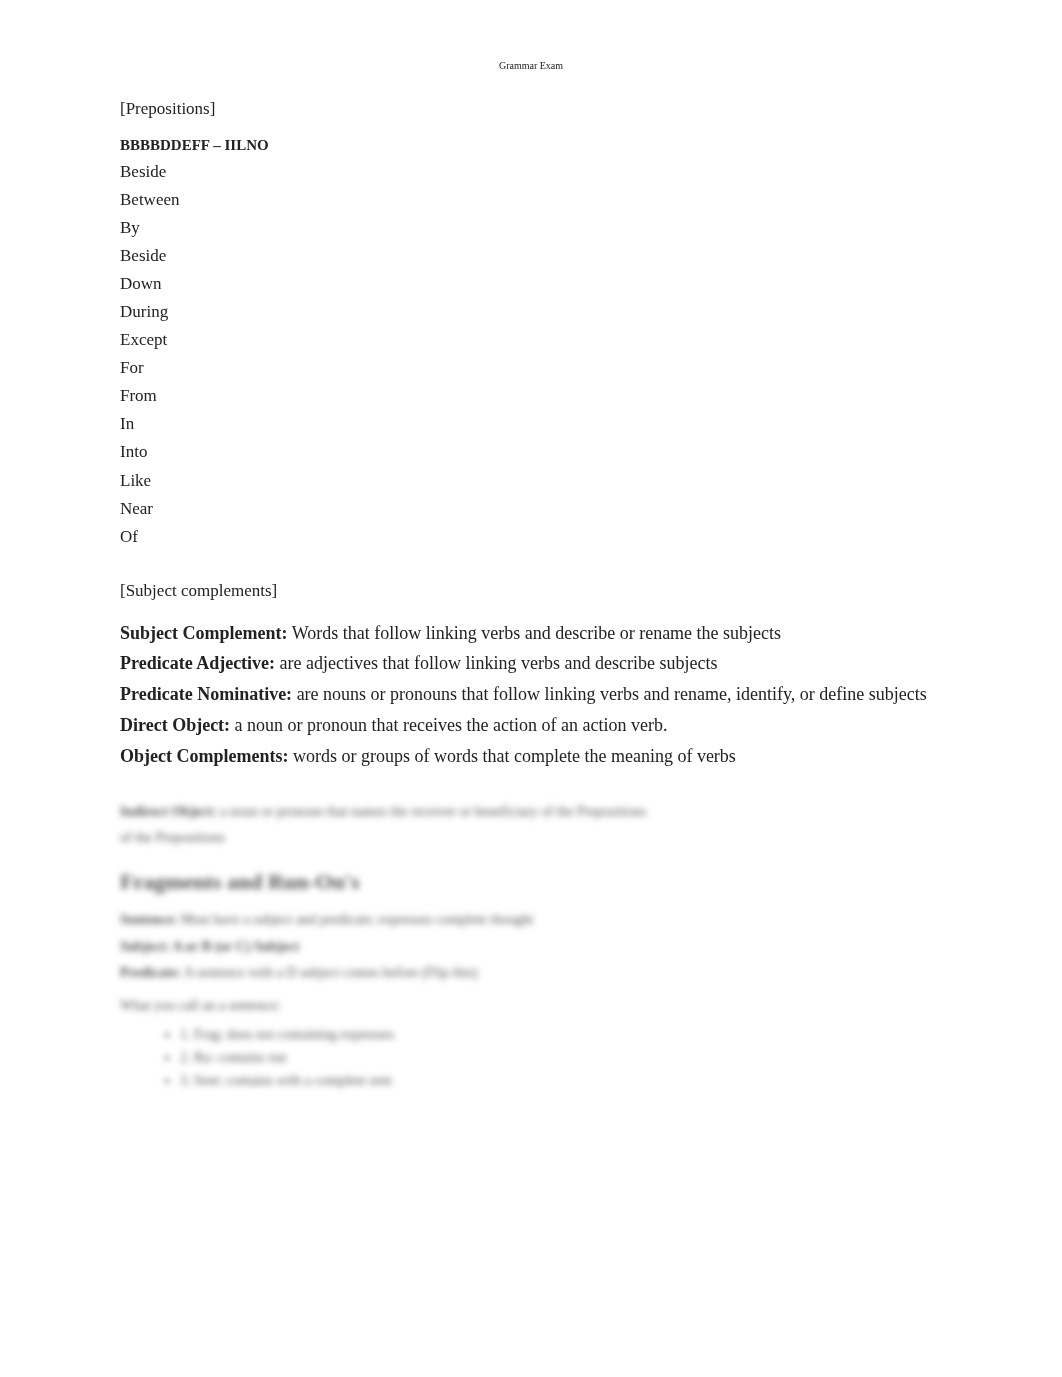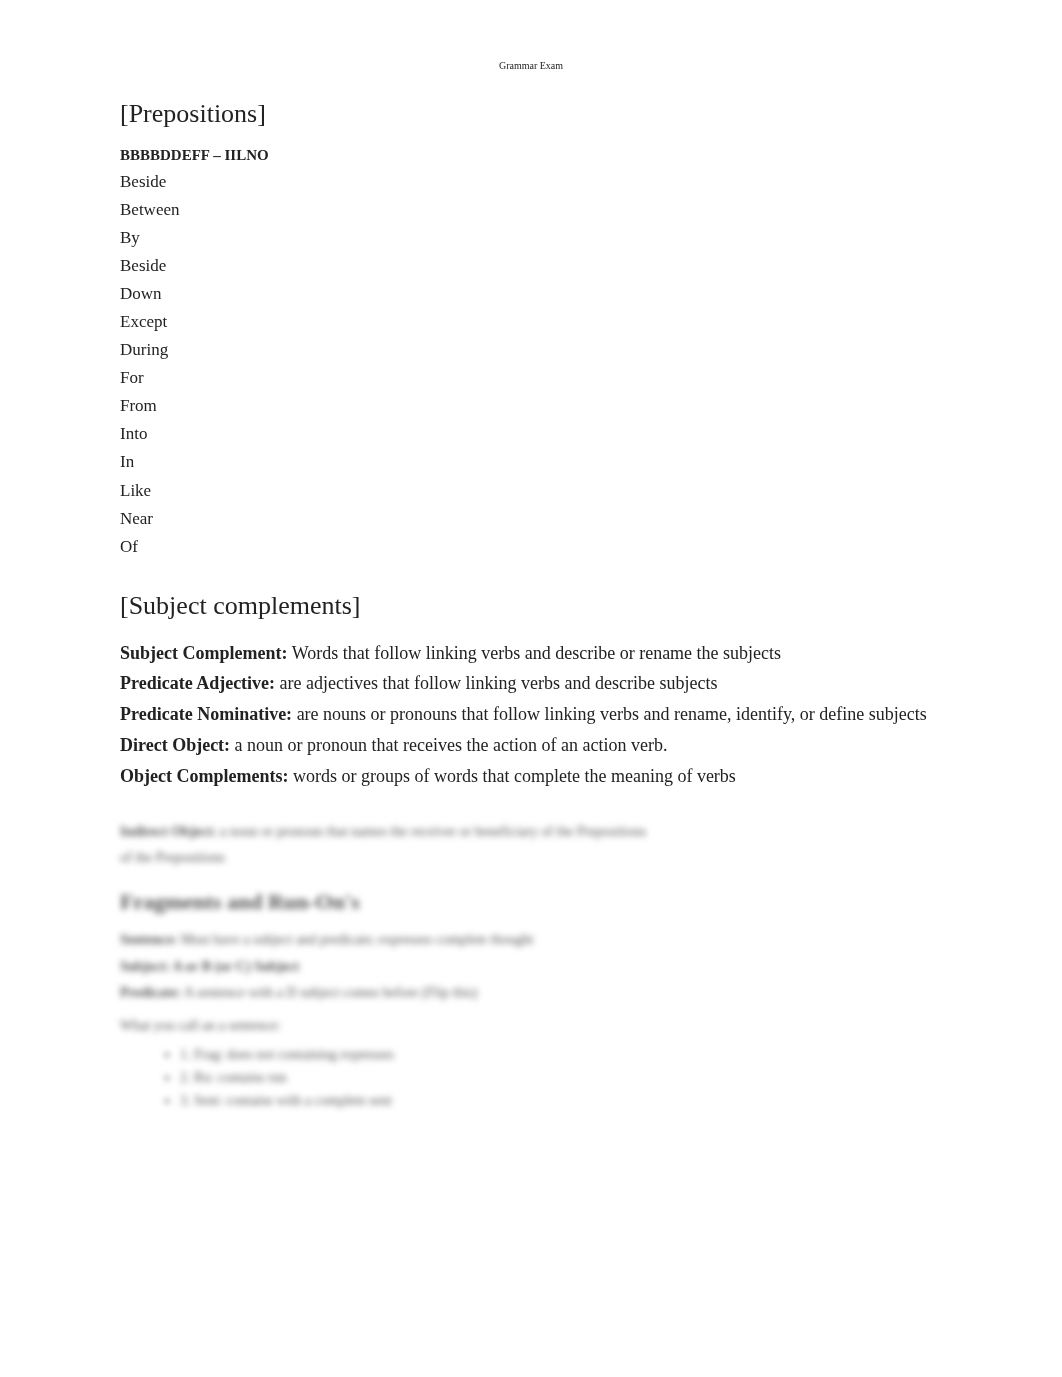--- a/index.html
+++ b/index.html
@@ -18,21 +18,21 @@
       padding: 60px 120px;
     }
 
     .page-header {
       text-align: center;
       margin-bottom: 28px;
       font-size: 10px;
     }
 
     .section-title {
-      font-size: 26px;
+      font-size: 17px;
       font-weight: normal;
       margin-bottom: 18px;
     }
 
     .prepositions-list {
       list-style: none;
       margin-bottom: 10px;
       line-height: 1.65;
     }
 
@@ -98,26 +98,26 @@
 
 <div class="section">
   <h2 class="section-title">[Prepositions]</h2>
   <p class="prepositions-acronym">BBBBDDEFF – IILNO</p>
   <ul class="prepositions-list">
     <li>Beside</li>
     <li>Between</li>
     <li>By</li>
     <li>Beside</li>
     <li>Down</li>
+    <li>During</li>
     <li>Except</li>
-    <li>During</li>
     <li>For</li>
     <li>From</li>
+    <li>In</li>
     <li>Into</li>
-    <li>In</li>
     <li>Like</li>
     <li>Near</li>
     <li>Of</li>
   </ul>
 </div>
 
 <div class="section subject-complements-section">
   <h2 class="section-title">[Subject complements]</h2>
   <p>
     <strong>Subject Complement:</strong>

